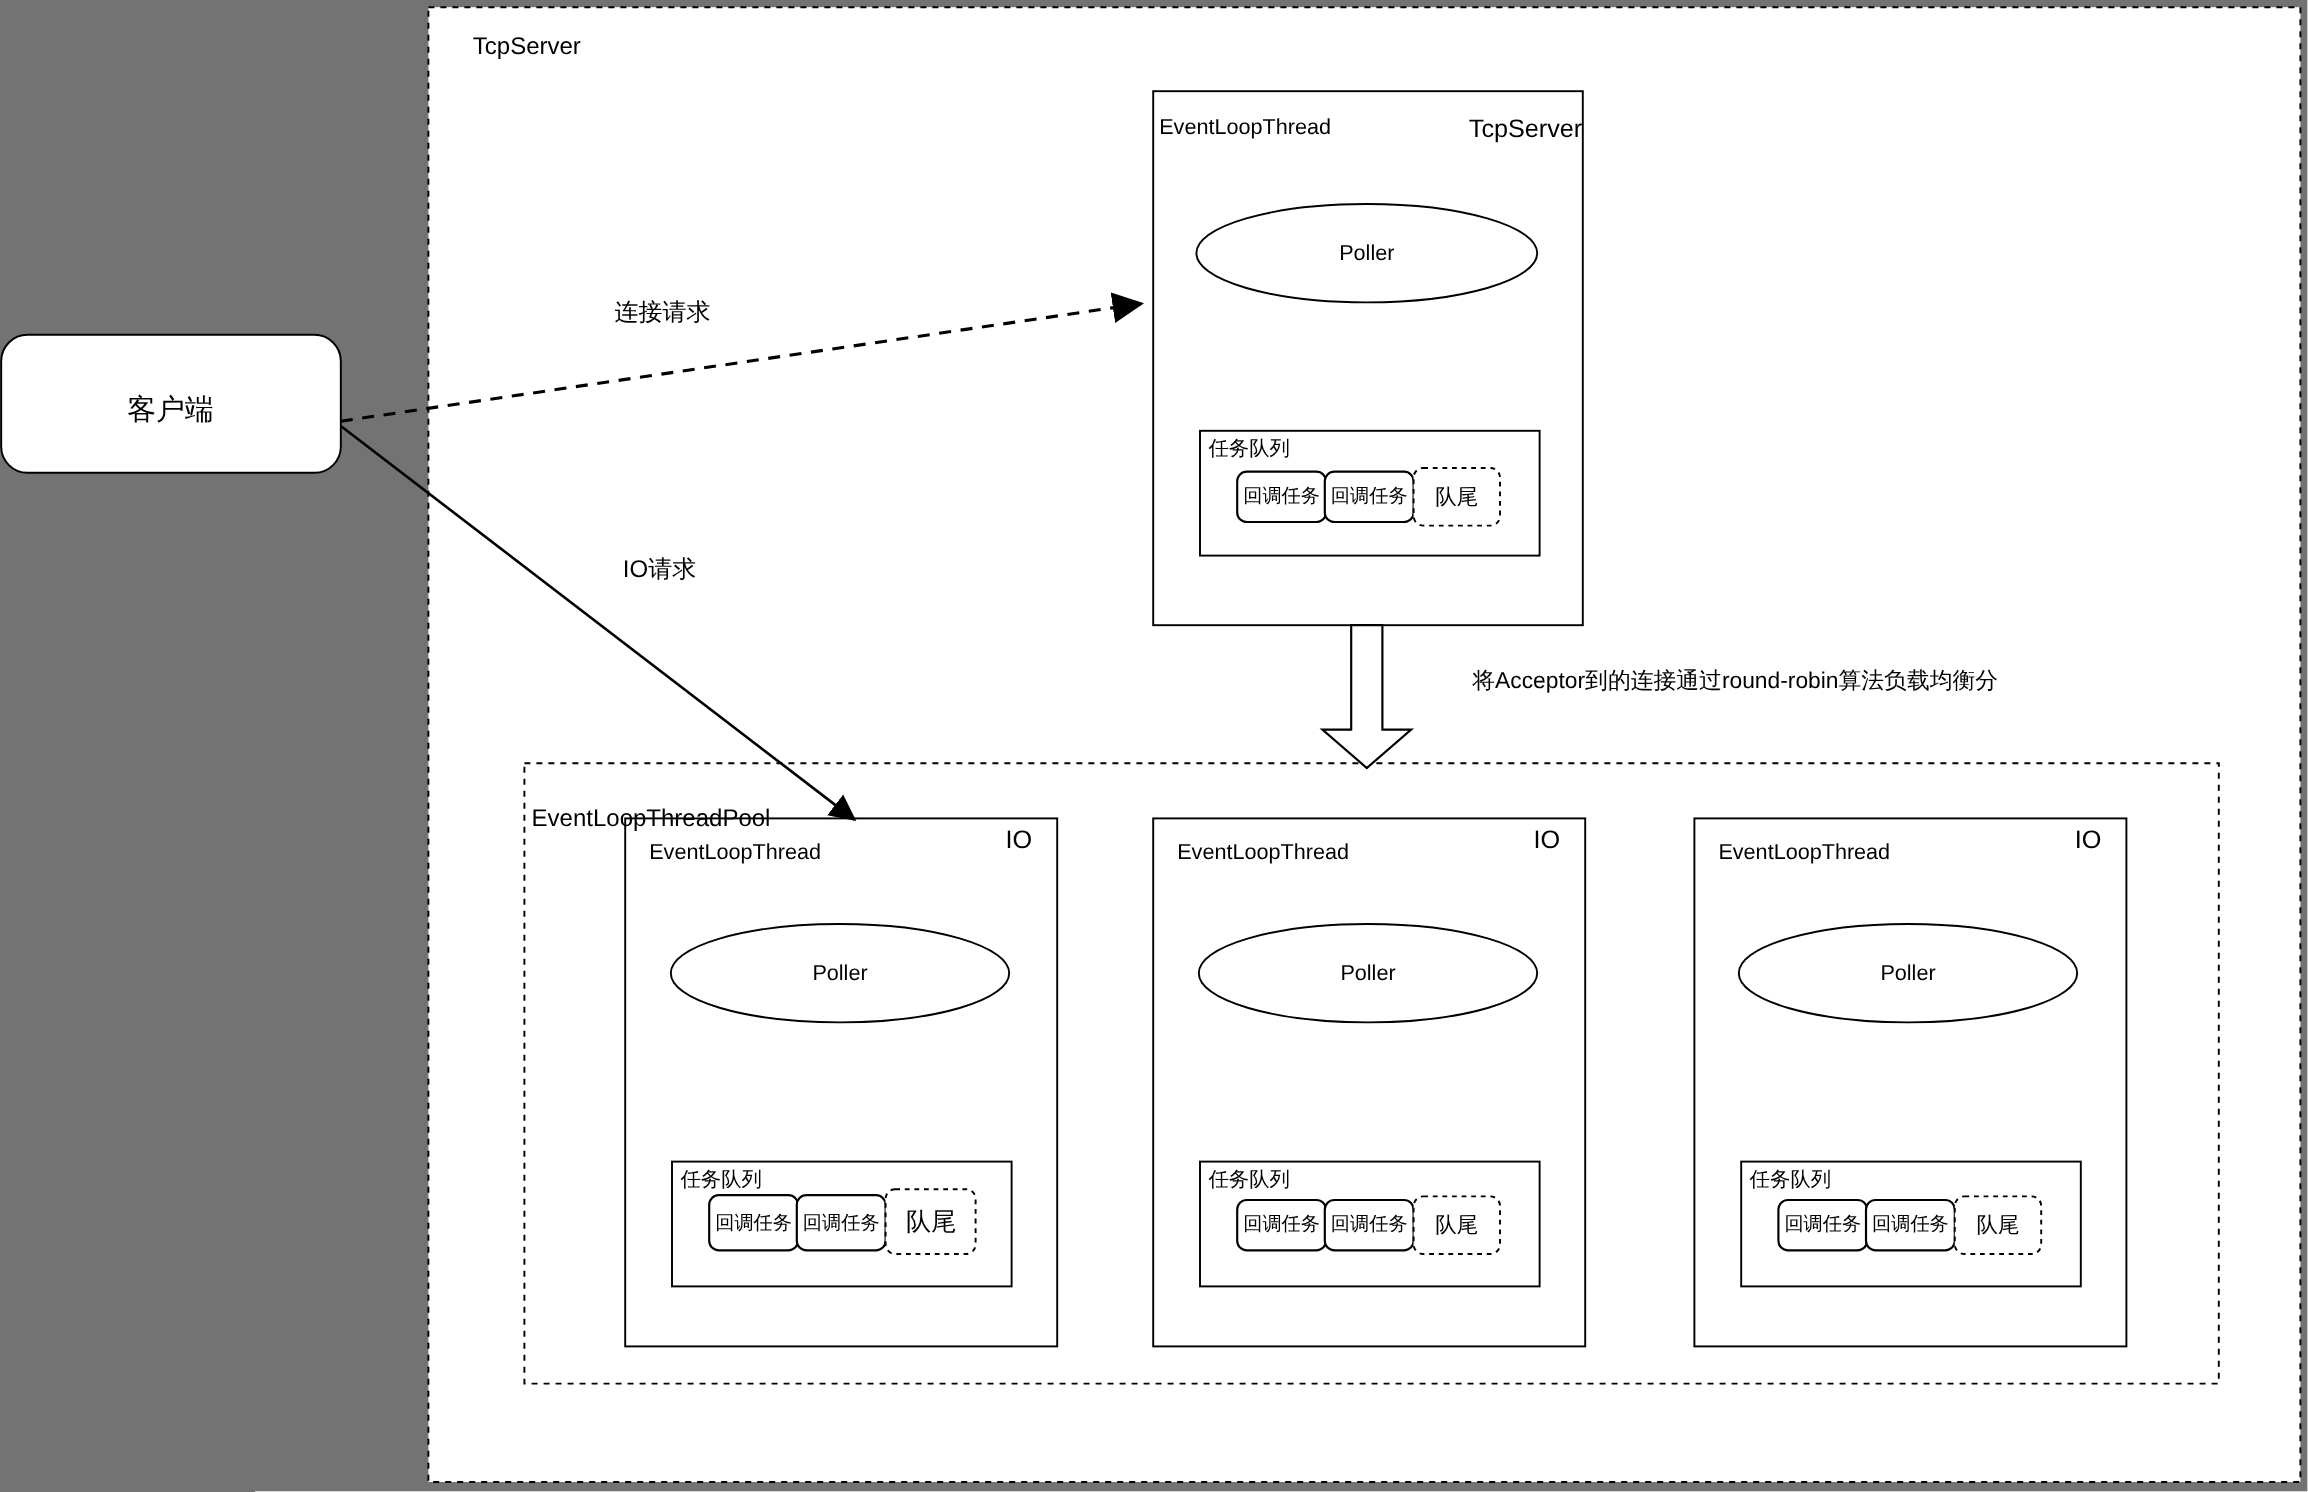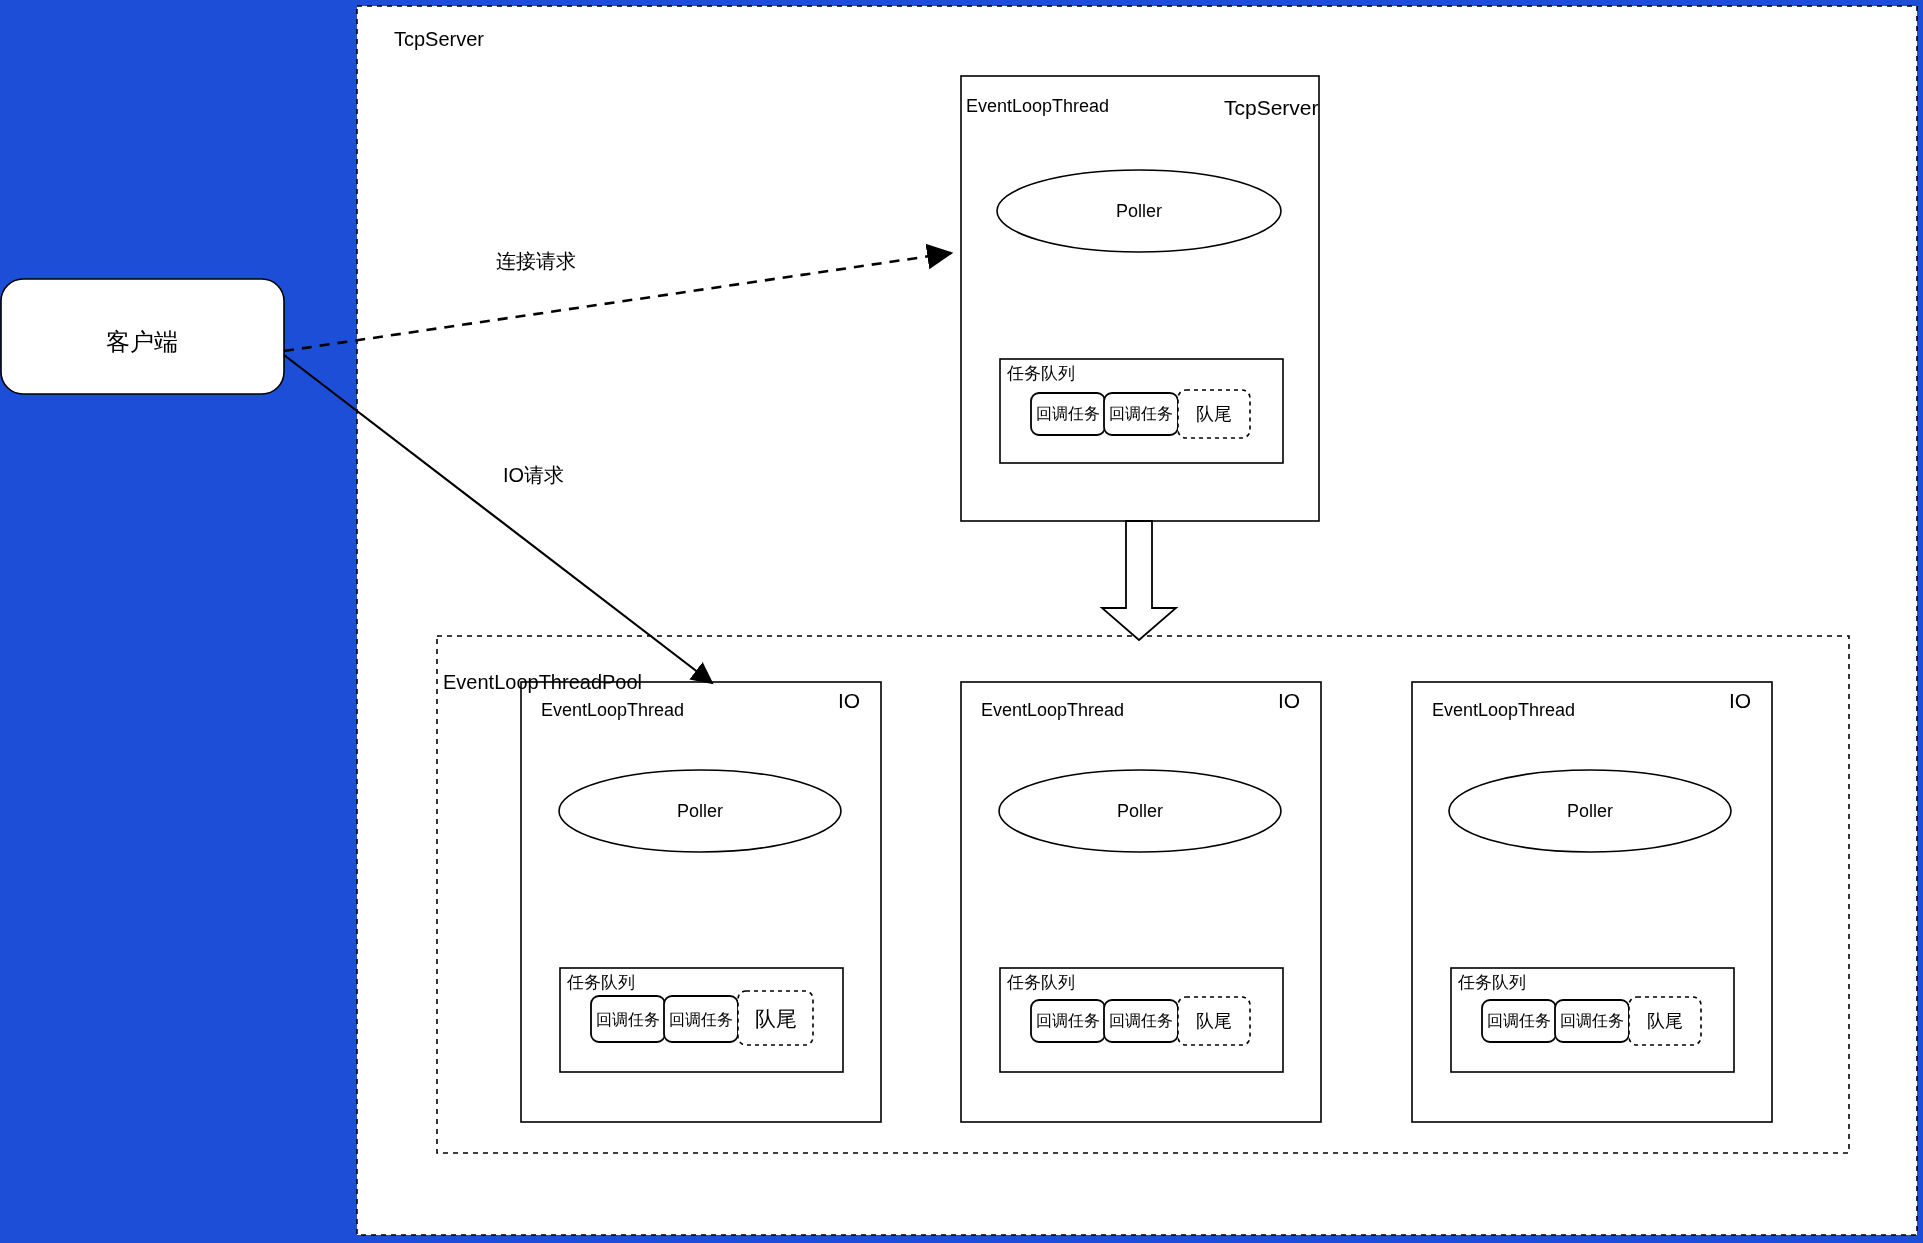--- a/index.html
+++ b/index.html
@@ -4,21 +4,21 @@
 <style>
   html,body{margin:0;padding:0;background:#ffffff;}
   body{
     font-family:"Liberation Sans","DejaVu Sans",sans-serif;
     color:#000000;
   }
   #stage{
     position:relative;
     width:1923px;
     height:1243px;
-    background:#1d4ed8;
+    background:#737373;
     overflow:hidden;
     text-decoration:underline;
   }
   #svg-layer{
     position:absolute;
     left:0; top:0;
     width:1923px;
     height:1243px;
   }
   .lbl{
@@ -29,21 +29,21 @@
   }
   
   .t-container{ font-size:20px; }
   .t-box-title{ font-size:18px; }
   .t-corner{ font-size:21px; }
   .t-ellipse{ font-size:18px; }
   .t-queue{ font-size:17px; }
   .t-chip{ font-size:16px;text-align:center; }
   .t-tail{ font-size:18px; }
   .t-tail-lg{ font-size:21px; }
-  .t-edge{ font-size:20px; }
+  .t-edge{ font-size:20px;margin-left:16px; }
   .t-note{ font-size:19px; text-align:center; line-height:1.45; }
   .t-client{ font-size:24px; }
   .center{ transform:translate(-50%,-50%); }
 </style>
 </head>
 <body>
 
 <div id="stage">
 
   <svg id="svg-layer" viewBox="0 0 1923 1243">
@@ -108,20 +108,21 @@
   <div class="lbl t-ellipse center" style="left:1139px; top:211px;">Poller</div>
   <div class="lbl t-queue" style="left:1007px; top:363px;">任务队列</div>
   <div class="lbl t-chip center" style="left:1068px; top:414px;">回调任务</div>
   <div class="lbl t-chip center" style="left:1141px; top:414px;">回调任务</div>
   <div class="lbl t-tail center" style="left:1214px; top:414px;">队尾</div>
 
   <div class="lbl t-edge" style="left:496px; top:249px;">连接请求</div>
   <div class="lbl t-edge" style="left:503px; top:463px;">IO请求</div>
 
   <div class="lbl t-note" style="left:1196px; top:554px; white-space:normal; width:500px;">
+    <div>将Acceptor到的连接通过round-robin算法负载均衡分</div>
   </div>
 
   <div class="lbl t-container" style="left:443px; top:646px;margin-top:24px;">EventLoopThreadPool</div>
 
   <div class="lbl t-box-title" style="left:541px; top:699px;">EventLoopThread</div>
   <div class="lbl t-corner" style="left:838px; top:688px;">IO</div>
   <div class="lbl t-ellipse center" style="left:700px; top:811px;">Poller</div>
   <div class="lbl t-queue" style="left:567px; top:972px;">任务队列</div>
   <div class="lbl t-chip center" style="left:628px; top:1020px;">回调任务</div>
   <div class="lbl t-chip center" style="left:701px; top:1020px;">回调任务</div>

